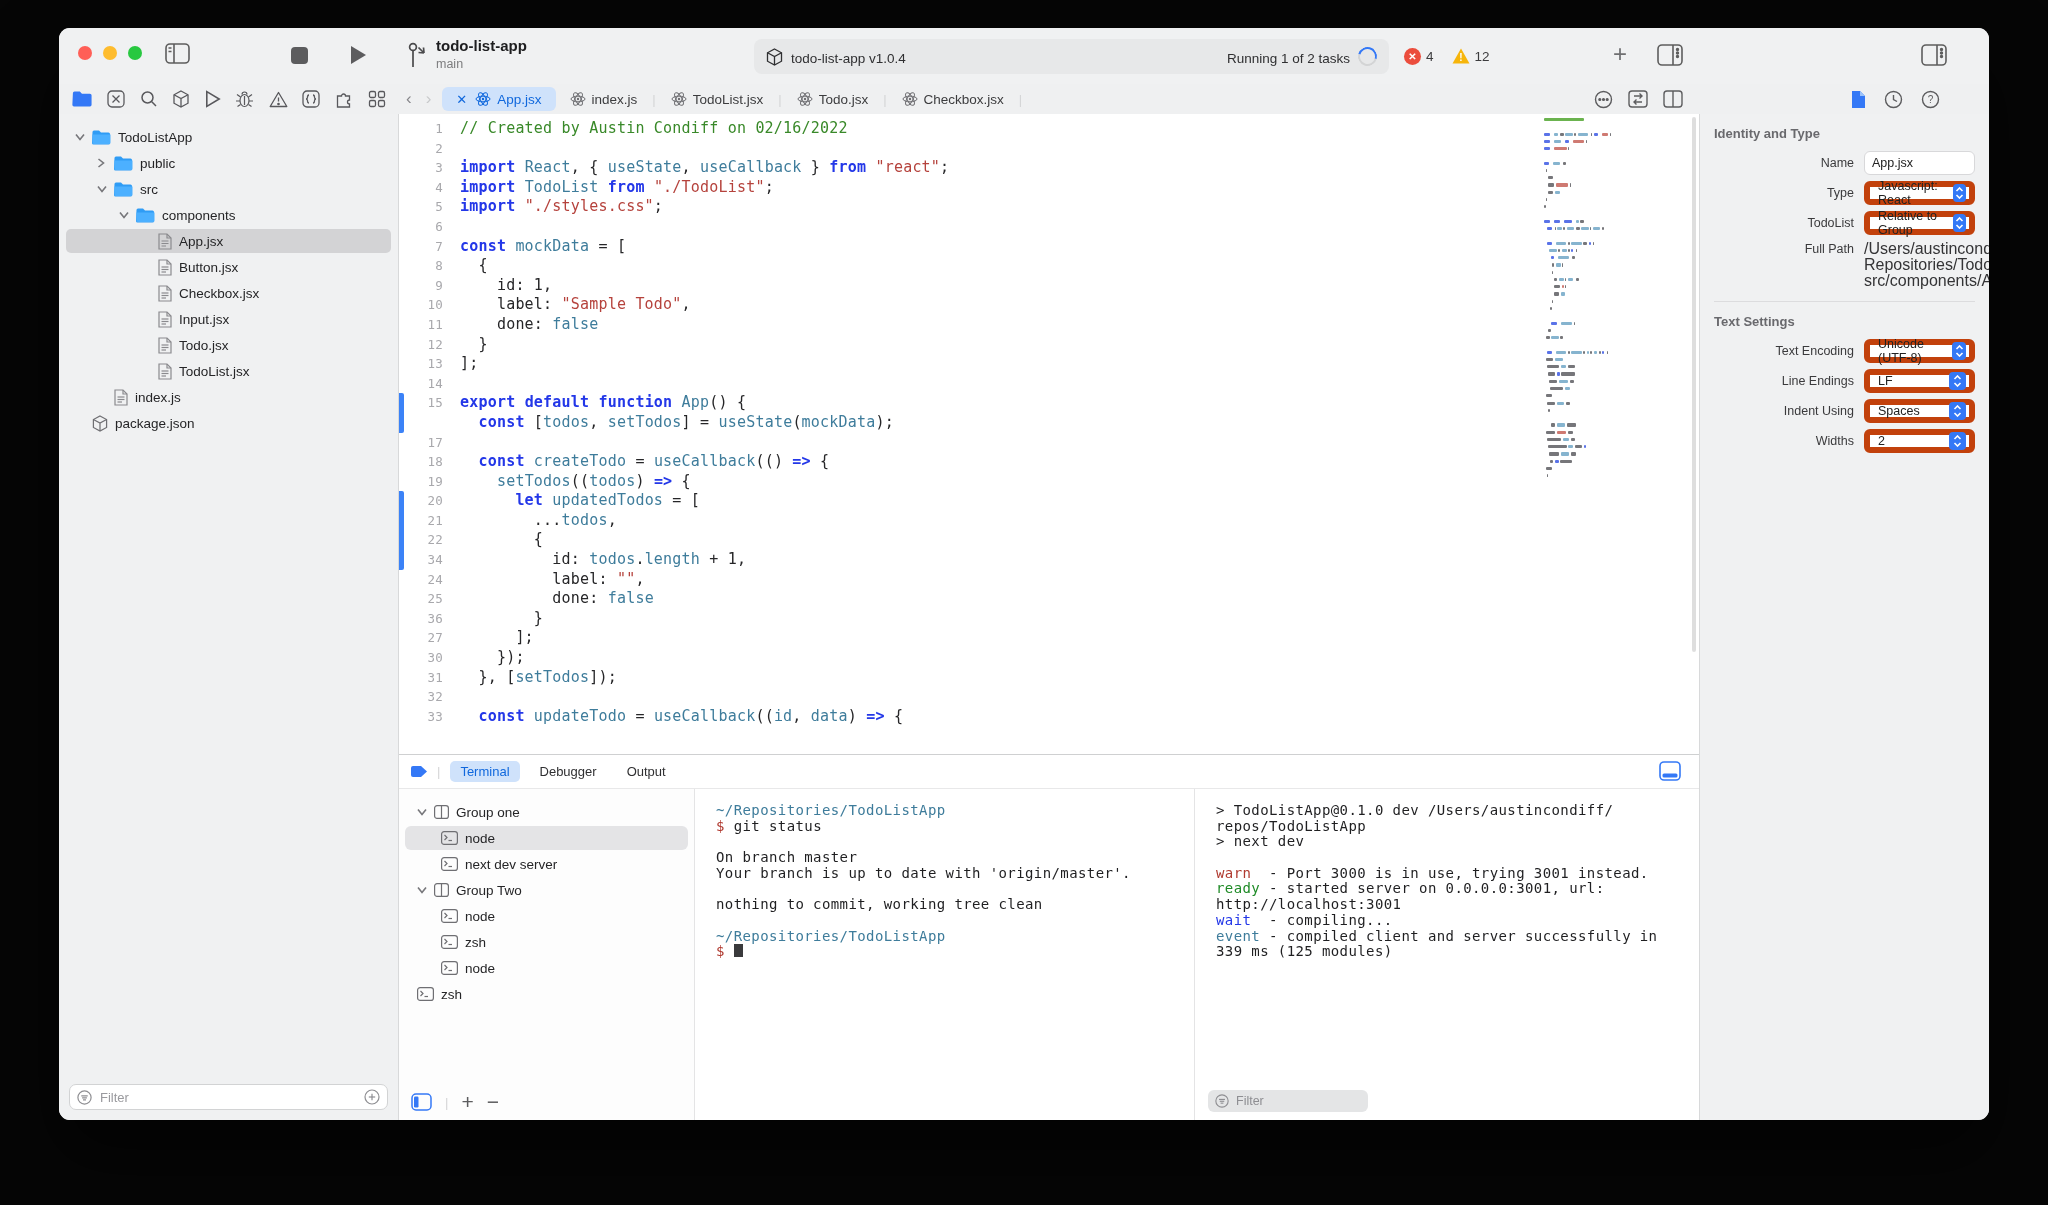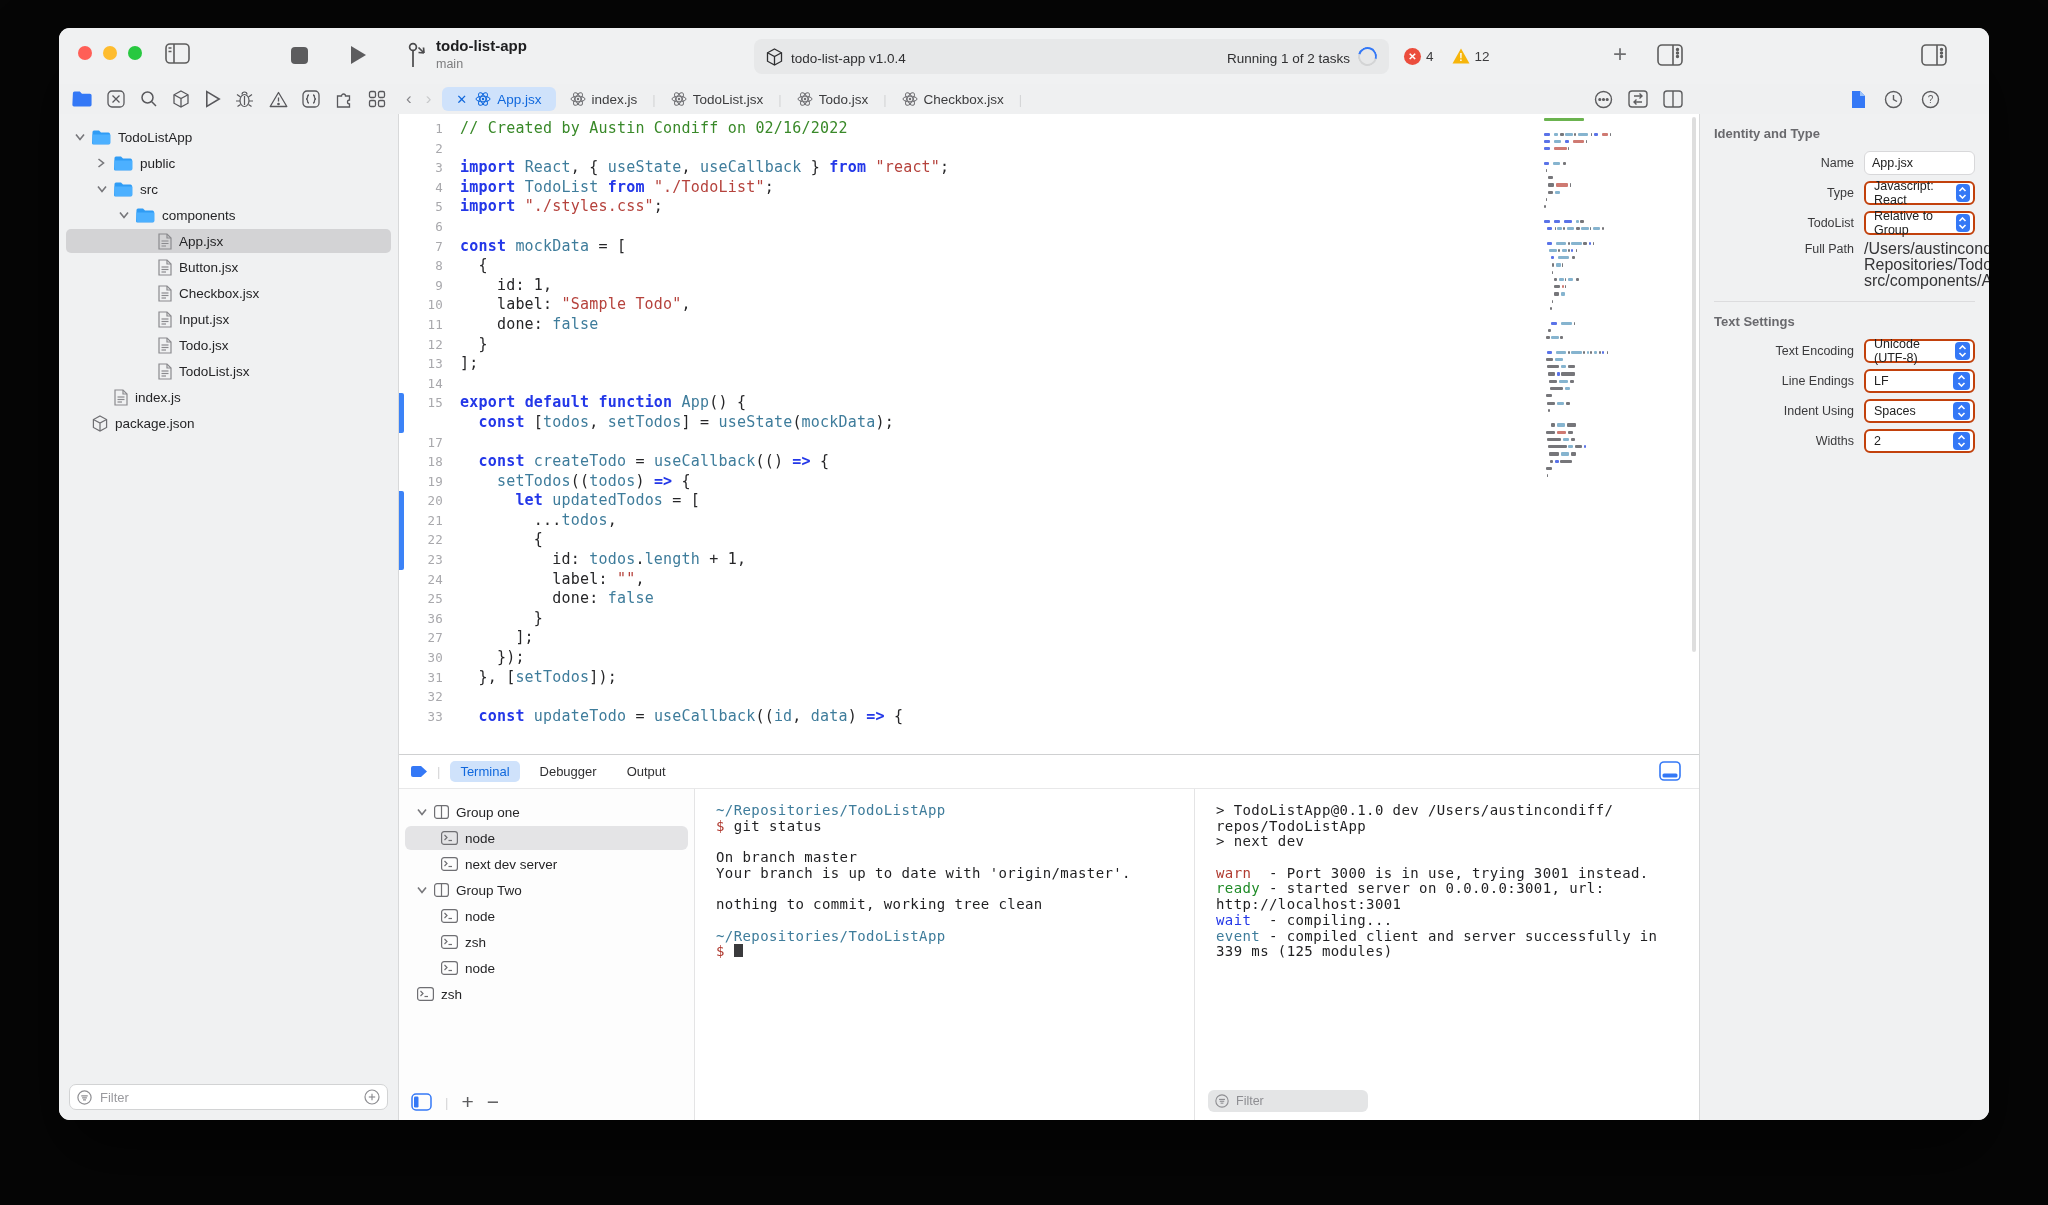--- a/index.html
+++ b/index.html
@@ -96,21 +96,21 @@
     display:flex;align-items:center;gap:5px;padding:0 7px;box-sizing:border-box;}
   .tp-filter input{border:none;outline:none;background:transparent;width:100px;font-size:12.5px;color:#444;font-family:"Liberation Sans",sans-serif;}
   .tp-filter input::placeholder{color:#8e8e92;}
   
   .insp-section{padding:12px 14px 0 14px;}
   .insp-title{font-size:13px;font-weight:700;color:#69696d;margin-bottom:10px;}
   .insp-row{display:flex;align-items:center;margin-bottom:6px;}
   .insp-label{width:140px;text-align:right;padding-right:10px;color:#3a3a3c;flex:none;font-size:12.5px;}
   .insp-field{flex:1;height:24px;background:#fff;border:1px solid #d8d8da;border-radius:6px;display:flex;align-items:center;
     padding:0 7px;font-size:12.5px;color:#222;box-sizing:border-box;}
-  .insp-select{flex:1;height:24px;background:#fff;border:2px solid #c2410c;border-radius:6px;display:flex;align-items:center;
+  .insp-select{flex:1;height:24px;background:#fff;border:6px solid #c2410c;border-radius:6px;display:flex;align-items:center;
     justify-content:space-between;padding:0 3px 0 8px;font-size:12.5px;color:#222;box-sizing:border-box;}
   .stepper{width:17px;height:18px;background:#3478f6;border-radius:4px;display:flex;flex-direction:column;align-items:center;justify-content:center;gap:1px;}
   .fullpath{flex:1;font-size:16px;color:#343436;line-height:16px;}
   .insp-row.top{align-items:flex-start;}
   .insp-row.top .insp-label{padding-top:1px;}
   .insp-divider{height:1px;background:#dcdcde;margin:12px 0 0 0;}
   svg{display:block;}
 </style>
 </head>
 <body>
@@ -620,21 +620,21 @@
               <div class="cl"><span class="num">13</span><span class="src"><span class="p">];</span></span></div>
               <div class="cl"><span class="num">14</span><span class="src"></span></div>
               <div class="cl"><span class="num">15</span><span class="src"><span class="k">export</span><span class="p"> </span><span class="k">default</span><span class="p"> </span><span class="k">function</span><span class="p"> </span><span class="i">App</span><span class="p">() {</span></span></div>
               <div class="cl"><span class="num"></span><span class="src"><span class="p">  </span><span class="k">const</span><span class="p"> [</span><span class="i">todos</span><span class="p">, </span><span class="i">setTodos</span><span class="p">] = </span><span class="i">useState</span><span class="p">(</span><span class="i">mockData</span><span class="p">);</span></span></div>
               <div class="cl"><span class="num">17</span><span class="src"></span></div>
               <div class="cl"><span class="num">18</span><span class="src"><span class="p">  </span><span class="k">const</span><span class="p"> </span><span class="i">createTodo</span><span class="p"> = </span><span class="i">useCallback</span><span class="p">(() </span><span class="k">=&gt;</span><span class="p"> {</span></span></div>
               <div class="cl"><span class="num">19</span><span class="src"><span class="p">    </span><span class="i">setTodos</span><span class="p">((</span><span class="i">todos</span><span class="p">) </span><span class="k">=&gt;</span><span class="p"> {</span></span></div>
               <div class="cl"><span class="num">20</span><span class="src"><span class="p">      </span><span class="k">let</span><span class="p"> </span><span class="i">updatedTodos</span><span class="p"> = [</span></span></div>
               <div class="cl"><span class="num">21</span><span class="src"><span class="p">        ...</span><span class="i">todos</span><span class="p">,</span></span></div>
               <div class="cl"><span class="num">22</span><span class="src"><span class="p">        {</span></span></div>
-              <div class="cl"><span class="num">23</span><span class="src"><span class="p">          id: </span><span class="i">todos</span><span class="p">.</span><span class="i">length</span><span class="p"> + 1,</span></span></div>
+              <div class="cl"><span class="num">34</span><span class="src"><span class="p">          id: </span><span class="i">todos</span><span class="p">.</span><span class="i">length</span><span class="p"> + 1,</span></span></div>
               <div class="cl"><span class="num">24</span><span class="src"><span class="p">          label: </span><span class="s">""</span><span class="p">,</span></span></div>
               <div class="cl"><span class="num">25</span><span class="src"><span class="p">          done: </span><span class="i">false</span></span></div>
               <div class="cl"><span class="num">36</span><span class="src"><span class="p">        }</span></span></div>
               <div class="cl"><span class="num">27</span><span class="src"><span class="p">      ];</span></span></div>
               <div class="cl"><span class="num">30</span><span class="src"><span class="p">    });</span></span></div>
               <div class="cl"><span class="num">31</span><span class="src"><span class="p">  }, [</span><span class="i">setTodos</span><span class="p">]);</span></span></div>
               <div class="cl"><span class="num">32</span><span class="src"></span></div>
               <div class="cl"><span class="num">33</span><span class="src"><span class="p">  </span><span class="k">const</span><span class="p"> </span><span class="i">updateTodo</span><span class="p"> = </span><span class="i">useCallback</span><span class="p">((</span><span class="i">id</span><span class="p">, </span><span class="i">data</span><span class="p">) </span><span class="k">=&gt;</span><span class="p"> {</span></span></div>
             </div>
         <div id="changebars">

